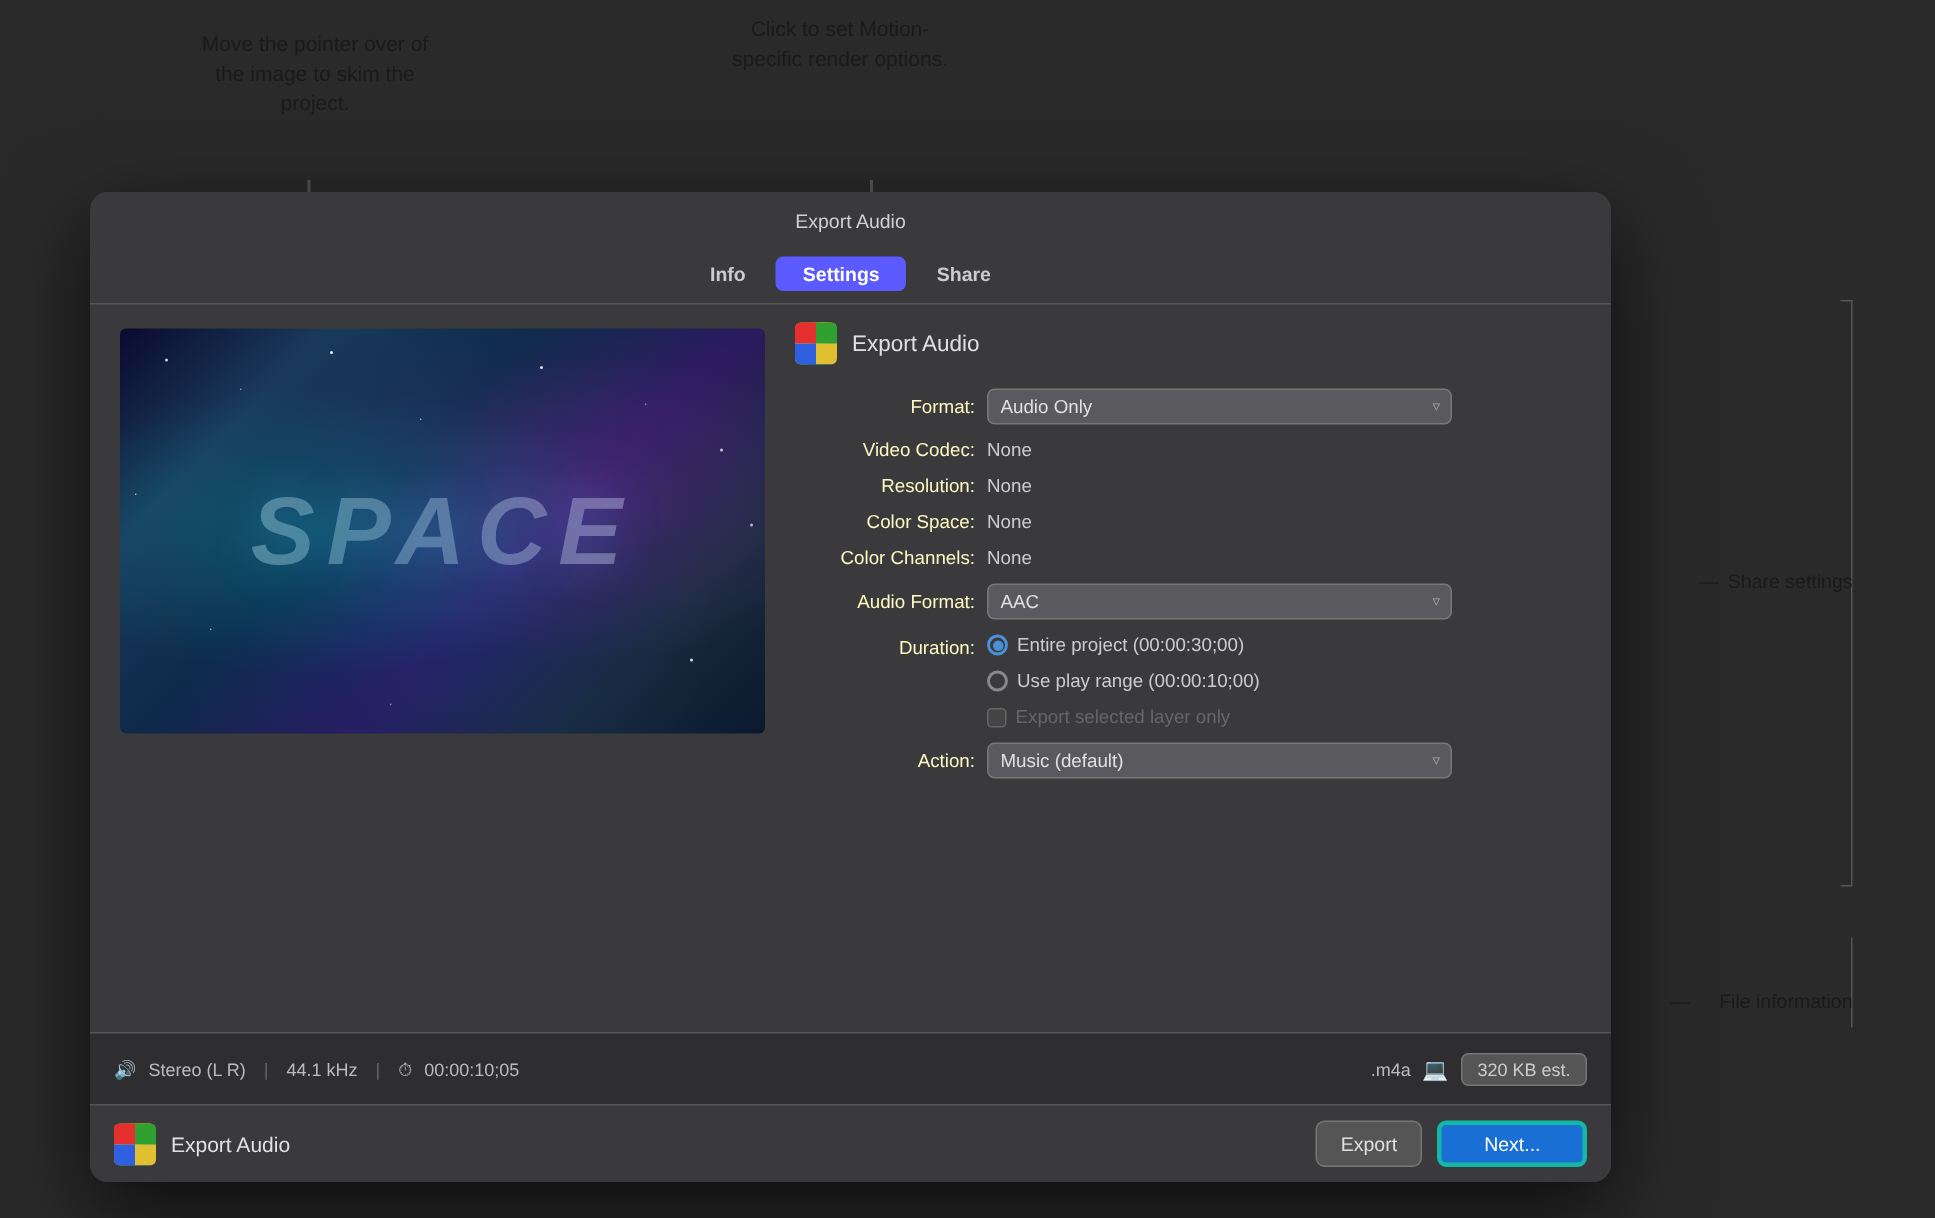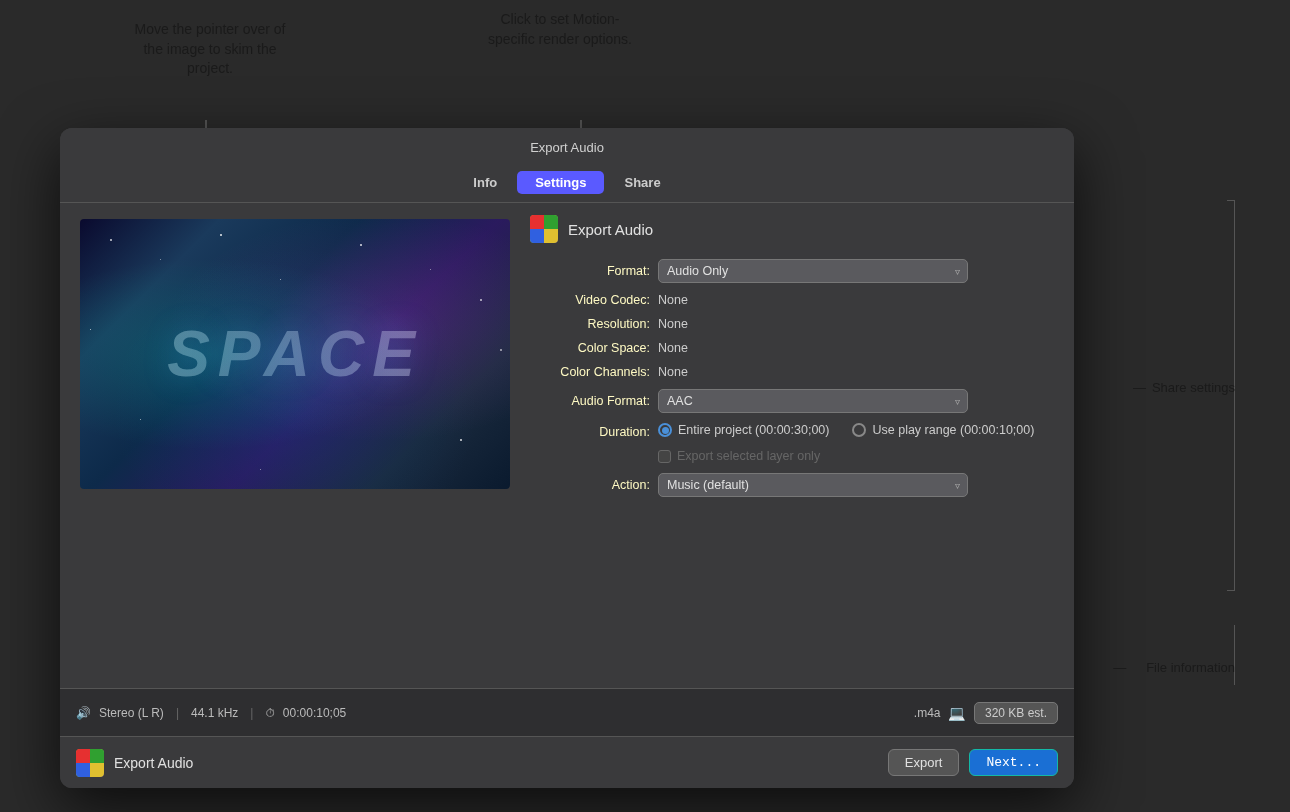--- a/index.html
+++ b/index.html
@@ -280,22 +280,22 @@
       right: 8px;
       top: 50%;
       transform: translateY(-50%);
       color: #aaa;
       font-size: 10px;
       pointer-events: none;
     }
 
     .radio-group {
       display: flex;
-      flex-direction: row;
-      gap: 23px;
+      flex-direction: column;
+      gap: 10px;
     }
     .radio-row {
       display: flex;
       align-items: center;
       gap: 6px;
       color: #ccc;
       font-size: 12.5px;
       cursor: pointer;
     }
     .radio-btn {
@@ -410,28 +410,27 @@
       background: #555;
       border: 1px solid #777;
       border-radius: 6px;
       color: #e0e0e0;
       font-size: 13px;
       padding: 5px 16px;
       cursor: pointer;
     }
     .btn-next {
       background: #1a6fd4;
-      border: 1px solid #14b8a6;
+      border: 3px solid #14b8a6;
       border-radius: 6px;
       color: #fff;
       font-size: 13px;
-      padding: 5px 16px;
+      padding: 5px 28px;
       cursor: pointer;
       font-weight: 500;
-      font-family: Liberation Mono, monospace;
     }
   </style>
 </head>
 <body>
 
 <div class="outer-wrapper">
 
   <div class="callout callout-left">
     <span>Move the pointer over of the image to skim the project.</span>
   </div>

